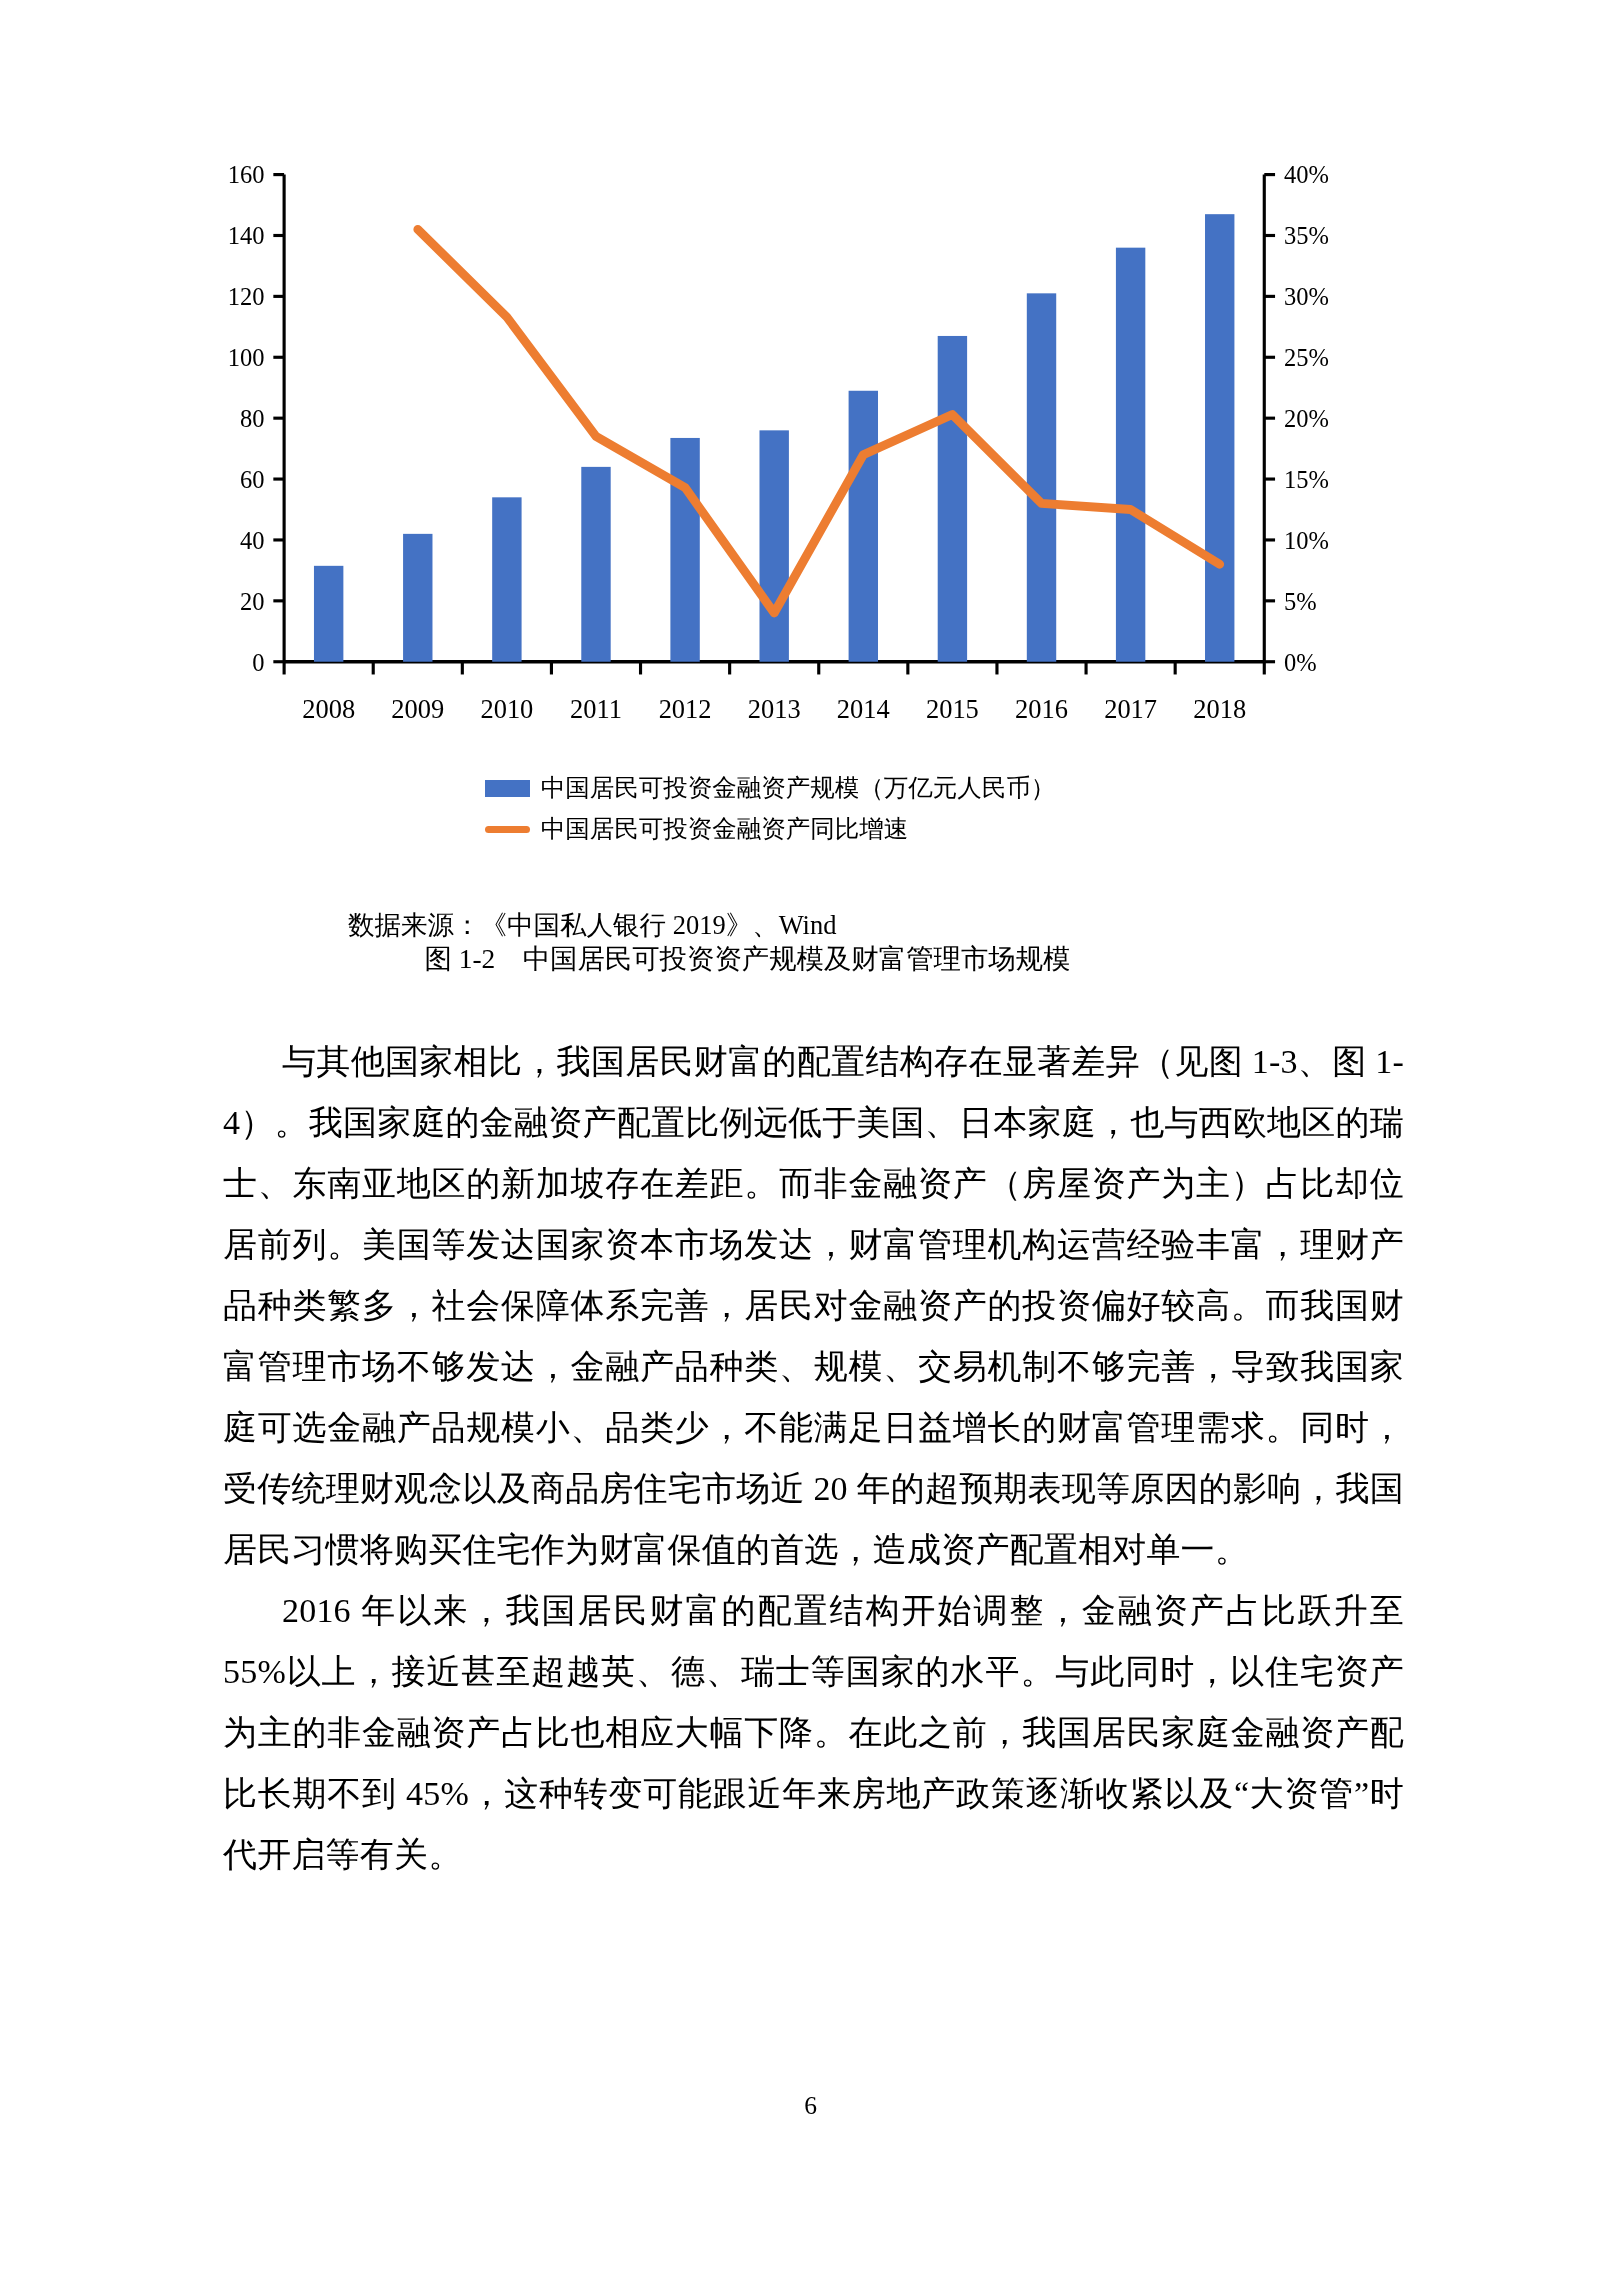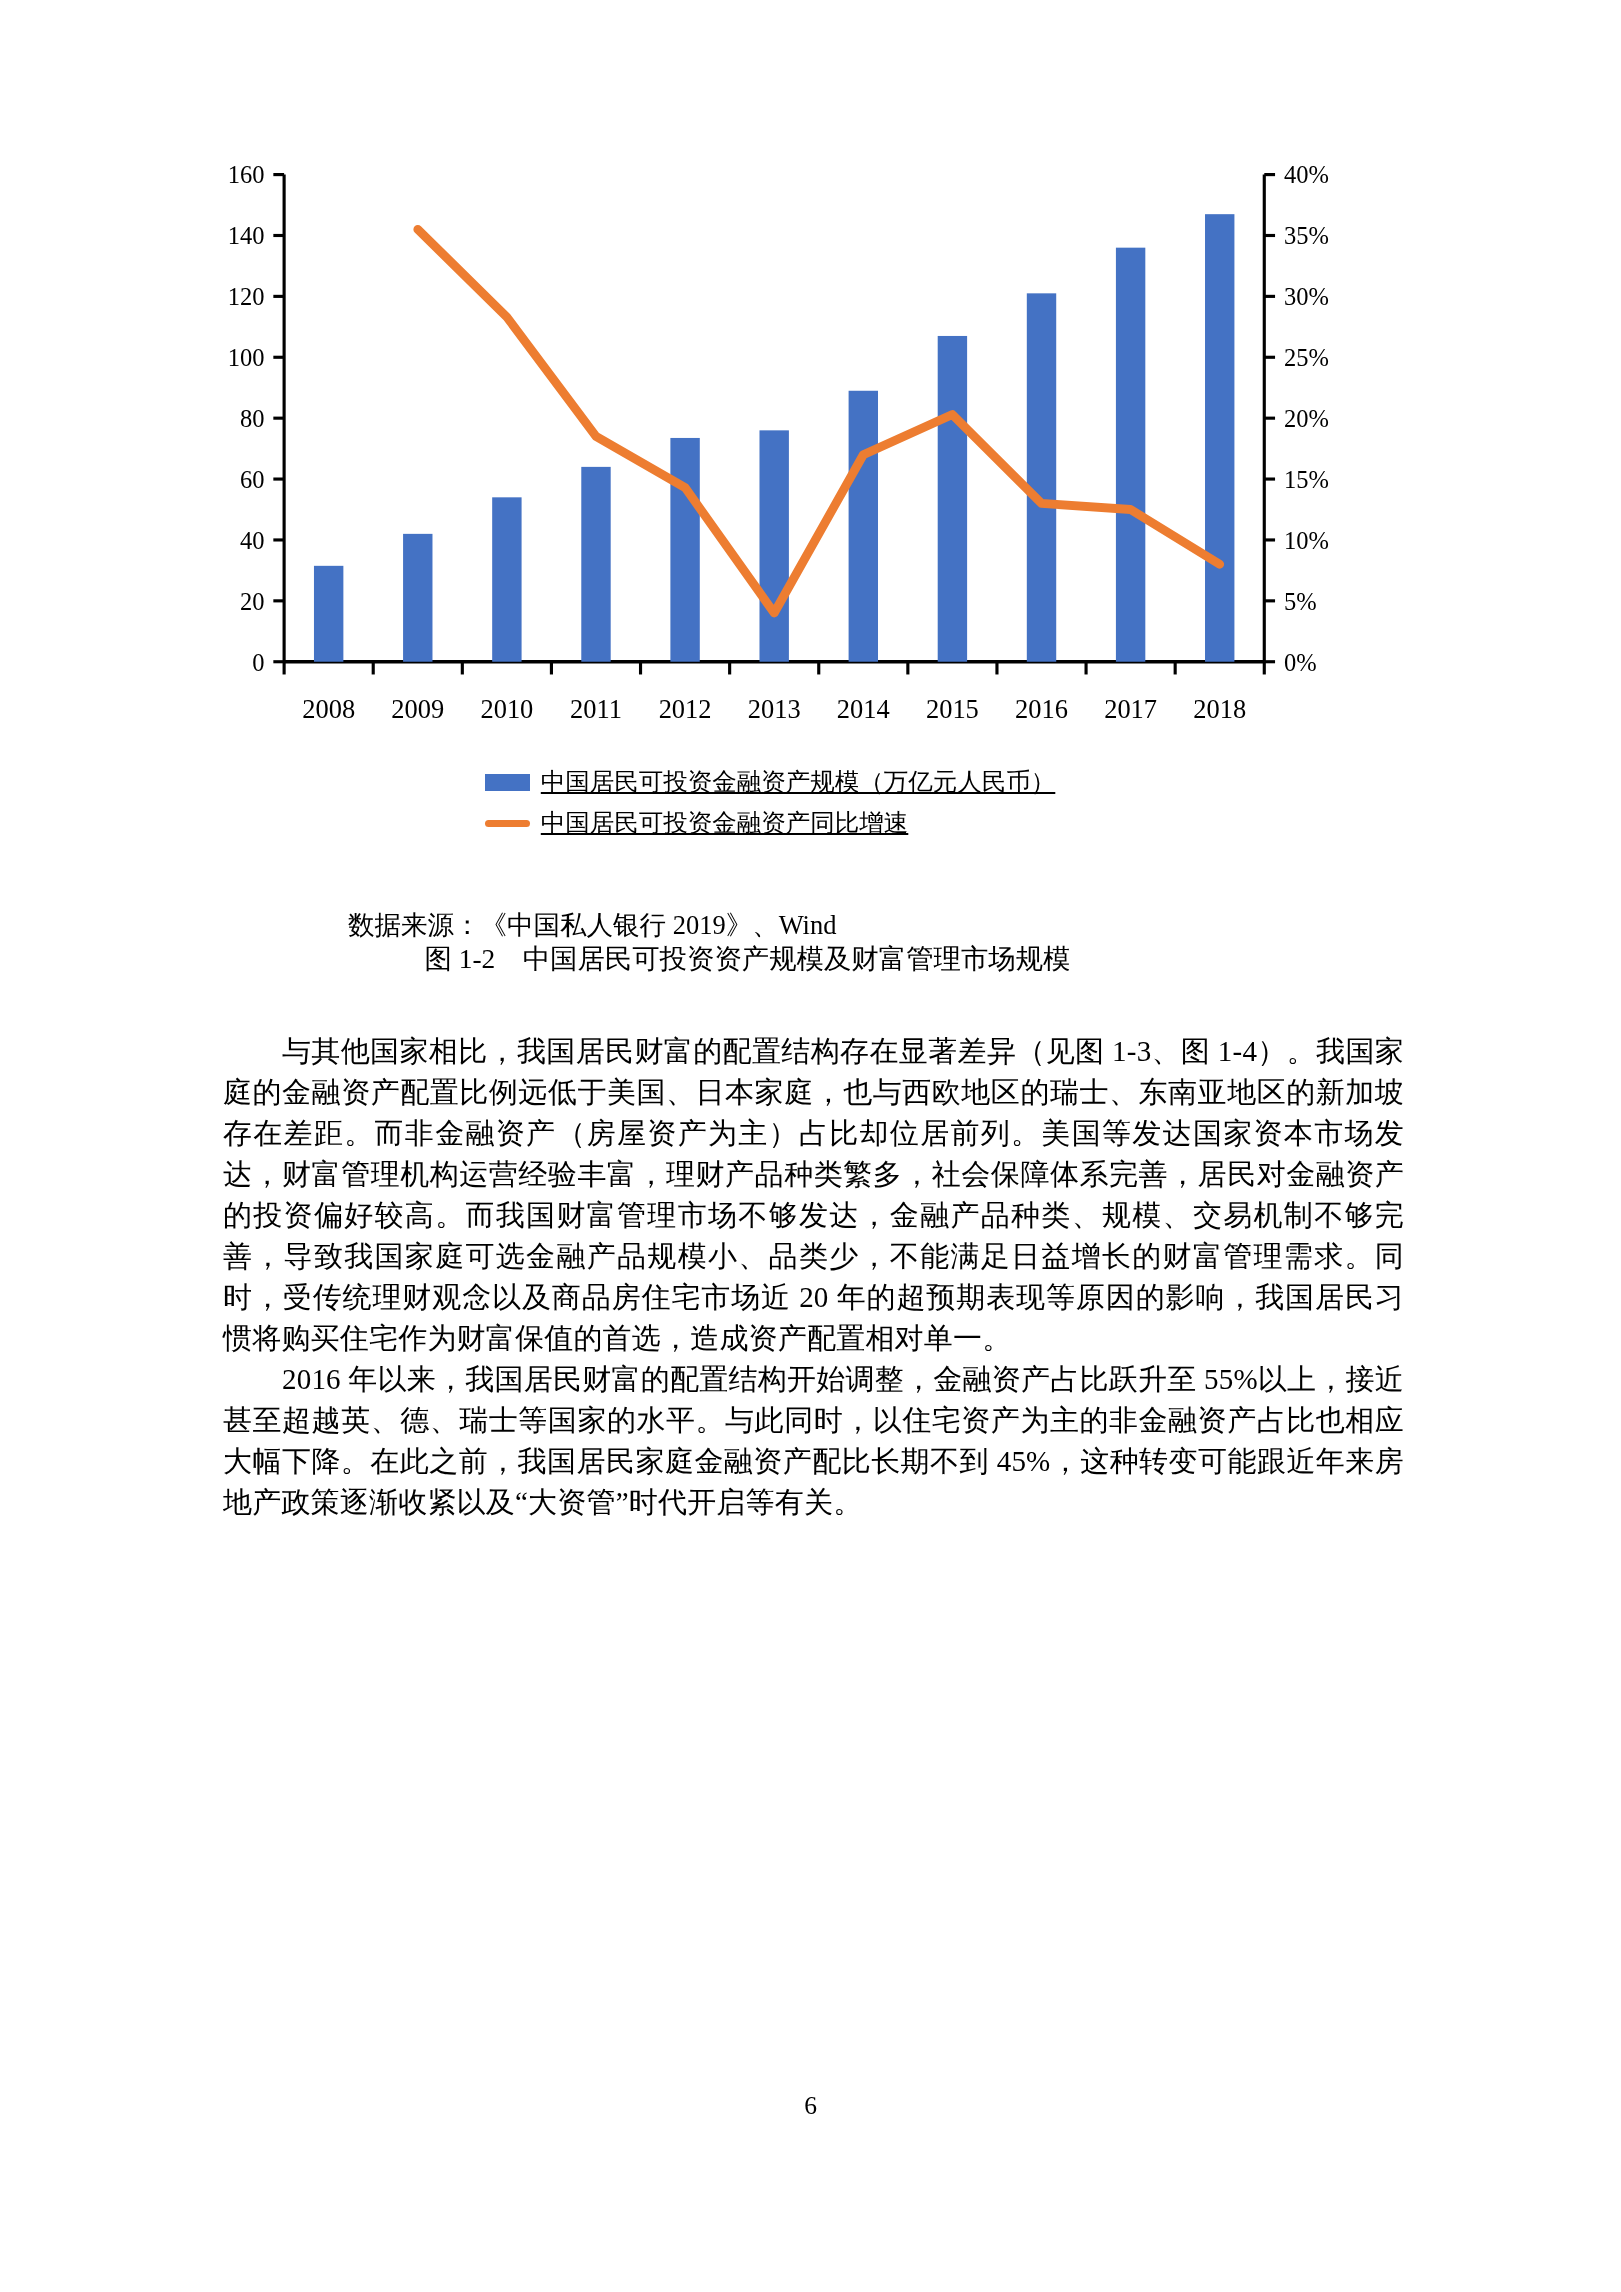--- a/index.html
+++ b/index.html
@@ -35,26 +35,25 @@
   .chart-wrap {
     position: relative;
     width: 1235px;
     height: 608px;
   }
 
   .chart-svg { display: block; }
 
   
   .legend {
-    margin-top: 7px;
+    margin-top: 13px;
     display: flex;
     flex-direction: column;
     align-items: flex-start;
     padding-left: 294px;
-    text-decoration: underline;
   }
   .legend-row {
     display: flex;
     align-items: center;
     height: 41px;
   }
   .legend-swatch-bar {
     width: 45px;
     height: 16.7px;
     background: #4472C4;
@@ -97,22 +96,22 @@
   }
 
   
   .body-text {
     position: absolute;
     left: 223px;
     top: 1031px;
     width: 1181px;
   }
   .para {
-    font-size: 29px;
-    line-height: 41px;
+    font-size: 34px;
+    line-height: 61px;
     text-align: justify;
     text-justify: inter-ideograph;
     text-indent: 59px;
     margin: 0 0 0 0;
     letter-spacing: 0.2px;
   }
   .para + .para { margin-top: 0; }
 
   
   .page-number {

